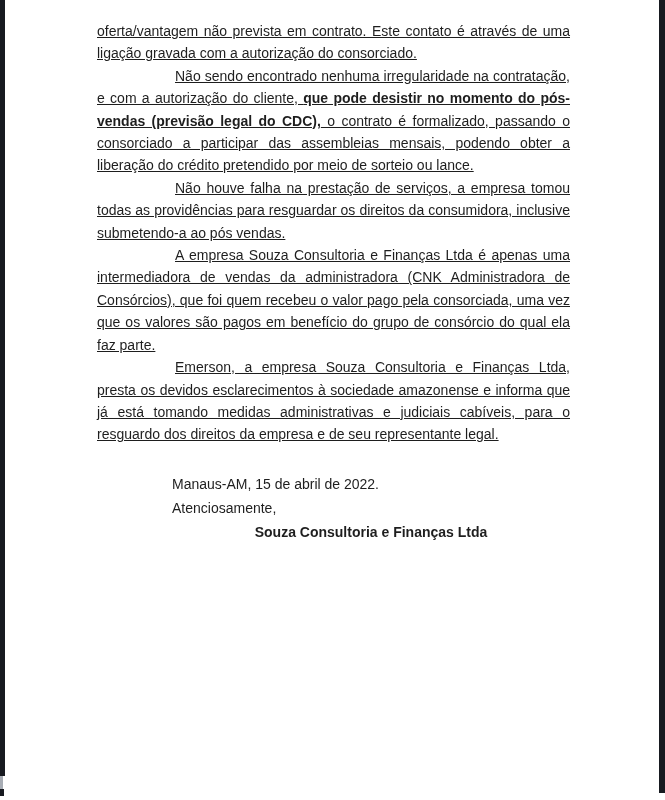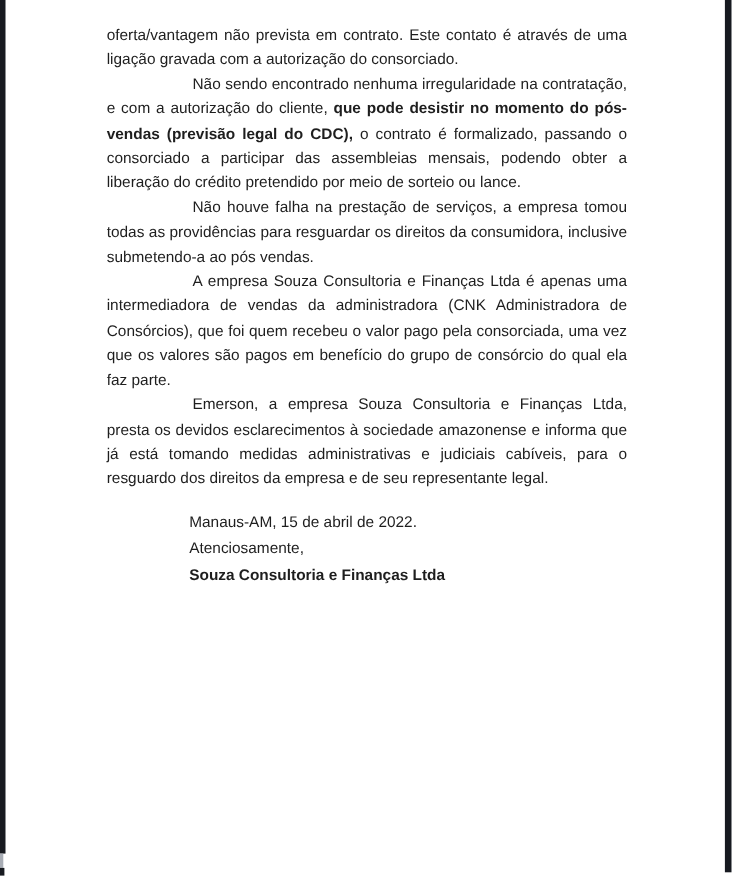--- a/index.html
+++ b/index.html
@@ -35,31 +35,32 @@
     left: 97px;
     top: 20px;
     width: 473px;
     color: #1e1e1e;
     font-size: 14px;
     line-height: 22.4px;
   }
   .para {
     margin: 0;
     text-align: justify;
+    text-decoration: underline;
   }
   .para.indent { text-indent: 78px; }
   .run-bold { font-weight: bold; }
   .closing {
-    margin-top: 16px;
+    margin-top: 26px;
     margin-left: 75px;
     line-height: 24px;
     text-align: left;
   }
   .closing-line { margin: 0; }
-  .closing-line.bold { font-weight: bold; }
+  .closing-line.bold { font-weight: bold; text-align: center; }
 </style>
 </head>
 <body>
 
 <div class="page-edge left"></div>
 <div class="page-edge right"></div>
 <div class="edge-fade-left"></div>
 <div class="edge-speck-left"></div>
 
 <div class="doc-body">

